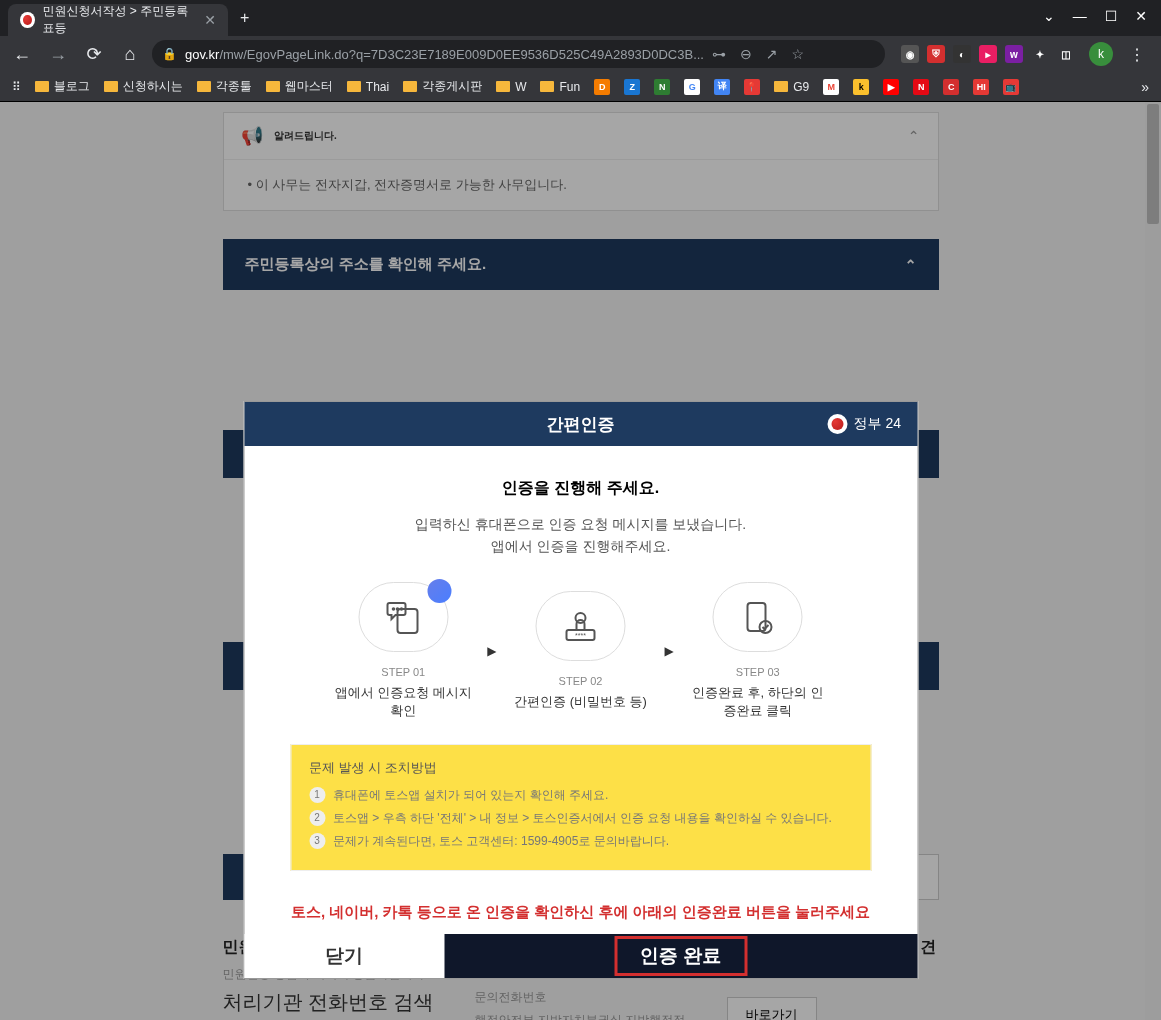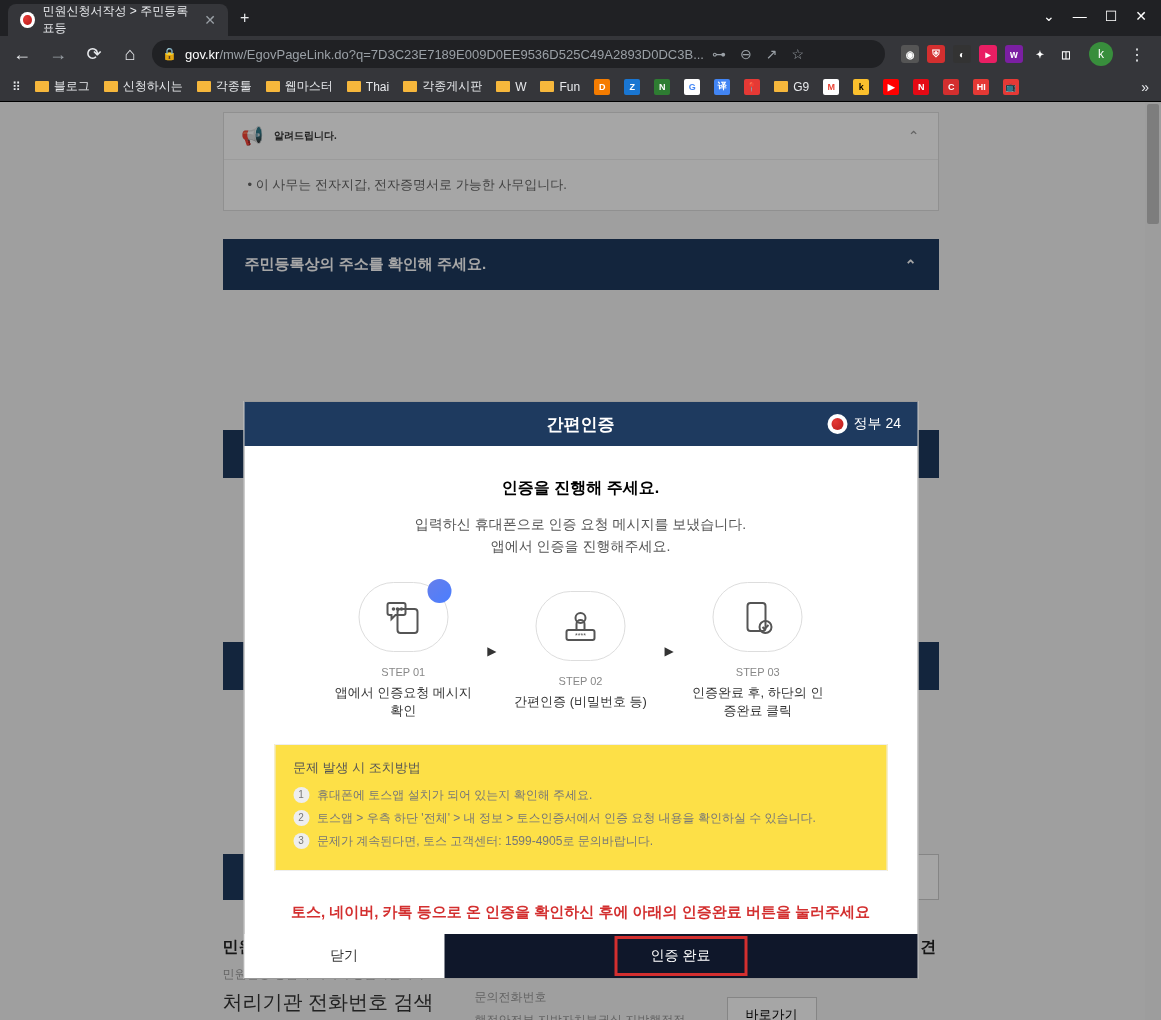--- a/index.html
+++ b/index.html
@@ -74,21 +74,21 @@
     .footer-col .link { font-size: 20px; color: #333; font-weight: 500; }
     .small-btn { display: inline-block; padding: 8px 18px; border: 1px solid #ccc; background: #fff; font-size: 13px; margin-top: 8px; }
     
     
     .modal { position: absolute; top: 299px; left: 50%; transform: translateX(-50%); width: 675px; background: #fff; z-index: 10; border: 1px solid #999; }
     .modal-header { background: #1e3a5f; color: #fff; height: 44px; display: flex; align-items: center; justify-content: center; position: relative; font-size: 17px; font-weight: bold; }
     .modal-header .logo { position: absolute; right: 16px; display: flex; align-items: center; gap: 6px; font-size: 14px; font-weight: normal; }
     .modal-header .logo-circle { width: 20px; height: 20px; background: #fff; border-radius: 50%; position: relative; }
     .modal-header .logo-circle::after { content: ''; position: absolute; inset: 4px; border-radius: 50%; background: radial-gradient(circle at 30% 30%, #e53935, #b71c1c); }
     
-    .modal-body { padding: 32px 20px 20px; text-align: center; }
+    .modal-body { padding: 32px 36px 20px; text-align: center; }
     .modal-body h2 { font-size: 16px; margin-bottom: 14px; }
     .modal-body p { font-size: 14px; color: #555; line-height: 1.6; }
     
     .steps { display: flex; align-items: center; justify-content: center; gap: 14px; margin-top: 24px; }
     .step { text-align: center; width: 140px; }
     .step-circle { width: 90px; height: 70px; border: 1px solid #ddd; border-radius: 45px; margin: 0 auto 14px; display: flex; align-items: center; justify-content: center; position: relative; }
     .step-circle svg { color: #555; }
     .badge { position: absolute; top: -4px; right: -4px; width: 24px; height: 24px; background: linear-gradient(135deg, #667eea, #4a7eff); border-radius: 50%; }
     .step-label { font-size: 11px; color: #888; margin-bottom: 6px; }
     .step-desc { font-size: 13px; color: #333; }
@@ -96,21 +96,21 @@
     
     .troubleshoot { background: #fde047; border: 1px solid #eee; padding: 14px 18px; margin: 24px 10px 0; text-align: left; }
     .troubleshoot h4 { font-size: 13px; color: #555; margin-bottom: 10px; font-weight: normal; }
     .troubleshoot ol { list-style: none; }
     .troubleshoot li { font-size: 12px; color: #777; margin-bottom: 6px; display: flex; gap: 8px; }
     .troubleshoot li .num { display: inline-flex; width: 16px; height: 16px; background: #eee; border-radius: 50%; align-items: center; justify-content: center; font-size: 10px; flex-shrink: 0; }
     
     .red-instruction { color: #d32f2f; font-size: 15px; font-weight: bold; text-align: center; padding: 12px; }
     
     .modal-footer { display: flex; }
-    .modal-footer button { flex: 1; height: 44px; border: none; font-size: 14px; font-weight: normal; cursor: pointer; }
+    .modal-footer button { flex: 1; height: 44px; border: none; font-size: 19px; font-weight: bold; cursor: pointer; }
     .modal-footer .close-btn { background: #fff; color: #333; max-width: 200px; }
     .modal-footer .confirm-btn { background: #0f172a; color: #fff; position: relative; }
     .confirm-highlight { position: absolute; left: 170px; top: 2px; right: 170px; bottom: 2px; border: 3px solid #d32f2f; pointer-events: none; }
     
     .bg-accordion { margin-top: 140px; }
     .bg-accordion .accordion-header { margin-bottom: 164px; }
   </style>
 </head>
 <body>
 

